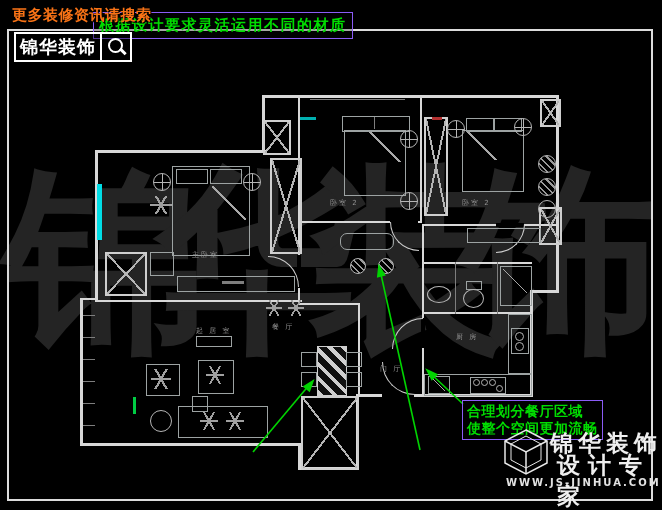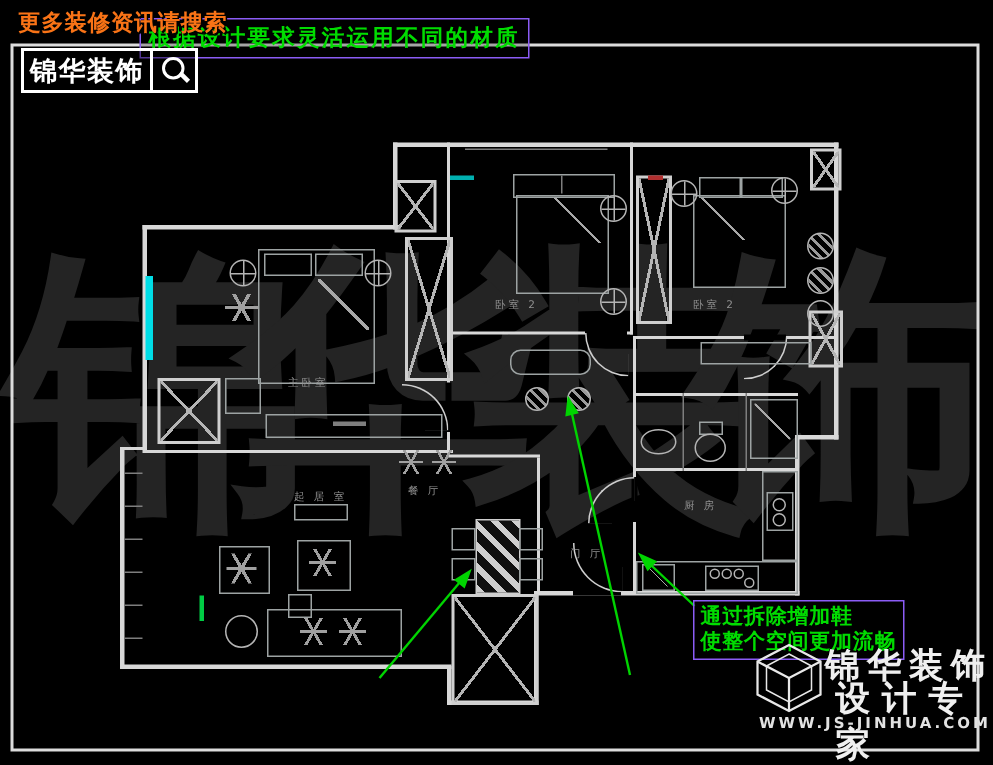--- a/index.html
+++ b/index.html
@@ -224,21 +224,21 @@
       <polygon points="379,266 384.6,275 377.8,276.6"></polygon>
       <line x1="463" y1="404" x2="430" y2="373"></line>
       <polygon points="427,370 436.7,374.4 431.9,379.4"></polygon>
     </g>
   </svg>
 
   <div id="annT" class="gbox">
     <div>根据设计要求灵活运用不同的材质</div>
   </div>
   <div id="annR" class="gbox">
-    <div>通过拆除增加鞋</div>
+    <div>合理划分餐厅区域</div>
     <div>使整个空间更加流畅</div>
   </div>
 
   <div id="searchHint" class="abs">更多装修资讯请搜索</div>
   <div id="logoBox" class="abs">
     <div class="ltext">锦华装饰</div>
     <div class="sep"></div>
     <div class="mag">
       <div class="lens"></div>
       <div class="handle"></div>

